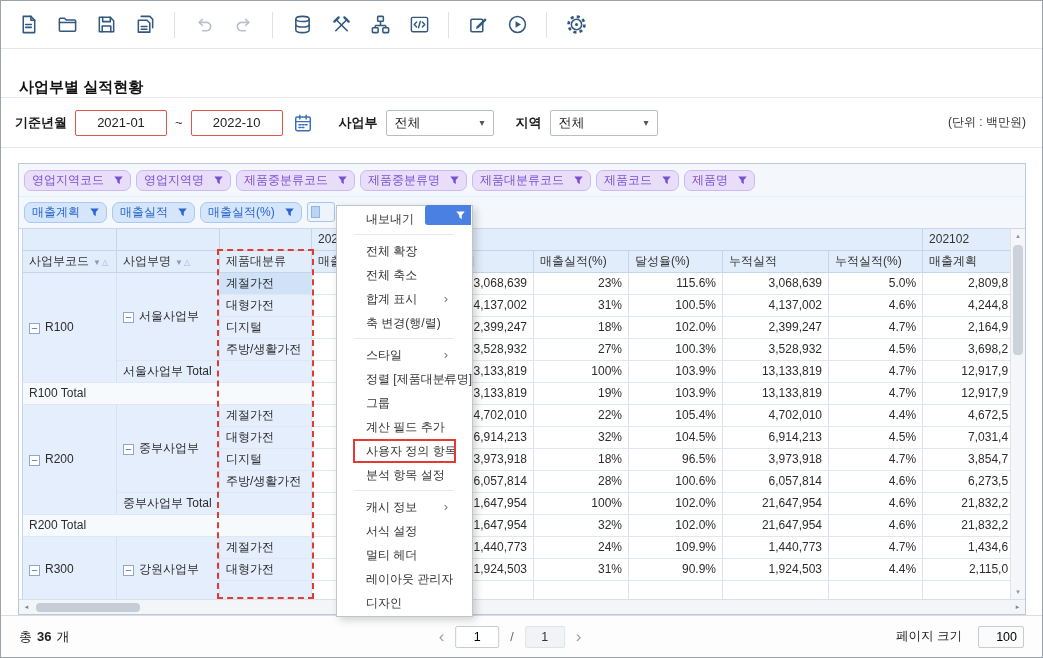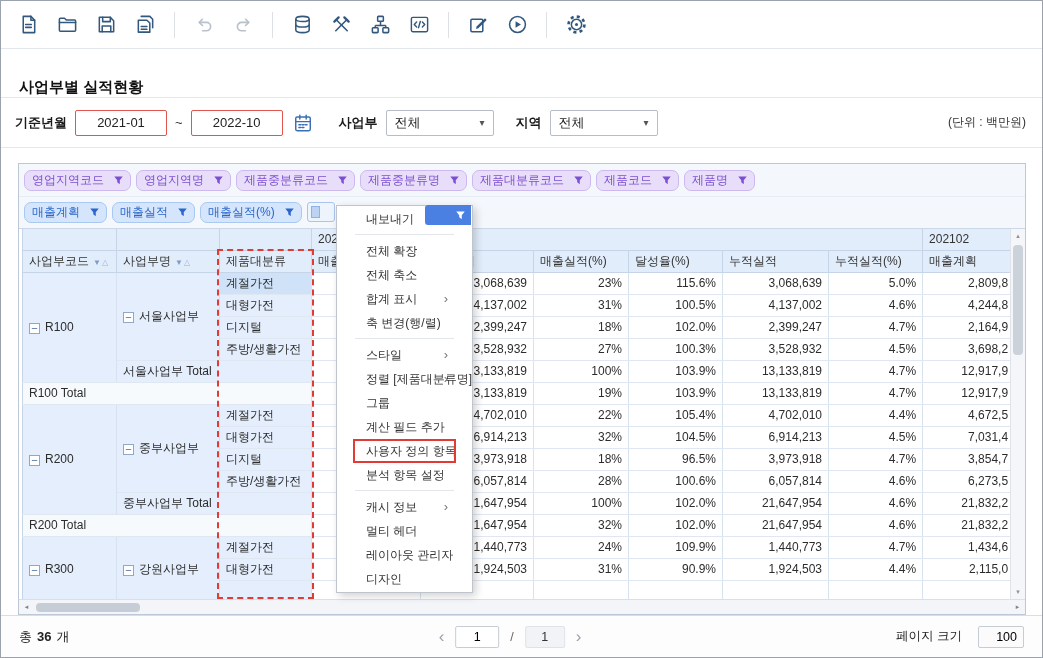--- a/index.html
+++ b/index.html
@@ -526,20 +526,21 @@
       <div class="mitem"><span>축 변경(행/렬)</span></div>
       <div class="msep"></div>
       <div class="mitem"><span>스타일</span><span class="marrow">›</span></div>
       <div class="mitem"><span>정렬 [제품대분류명]</span><span class="marrow">›</span></div>
       <div class="mitem"><span>그룹</span></div>
       <div class="mitem"><span>계산 필드 추가</span></div>
       <div class="mitem hl"><span>사용자 정의 항목</span></div>
       <div class="mitem"><span>분석 항목 설정</span></div>
       <div class="msep"></div>
       <div class="mitem"><span>캐시 정보</span><span class="marrow">›</span></div>
+      <div class="mitem"><span>서식 설정</span></div>
       <div class="mitem"><span>멀티 헤더</span></div>
       <div class="mitem"><span>레이아웃 관리자</span></div>
       <div class="mitem"><span>디자인</span></div>
     </div>
   <div class="chip-fragment">
       <span style="display:inline-flex">
         <svg width="9" height="9" viewBox="0 0 10 10">
           <path d="M0.3 0.5h9.4L6.4 4.7v4.4L3.6 7V4.7z" fill="#ffffff"></path>
         </svg>
       </span>

